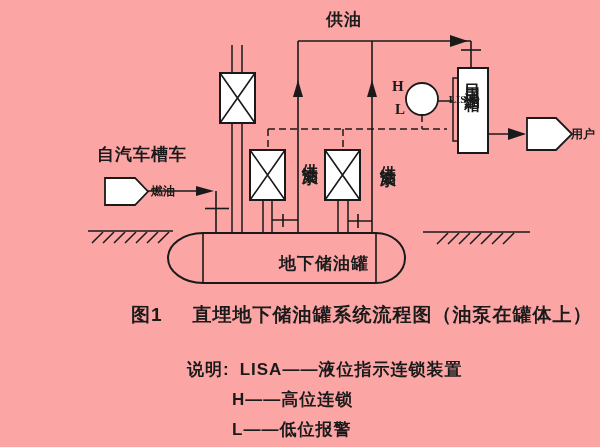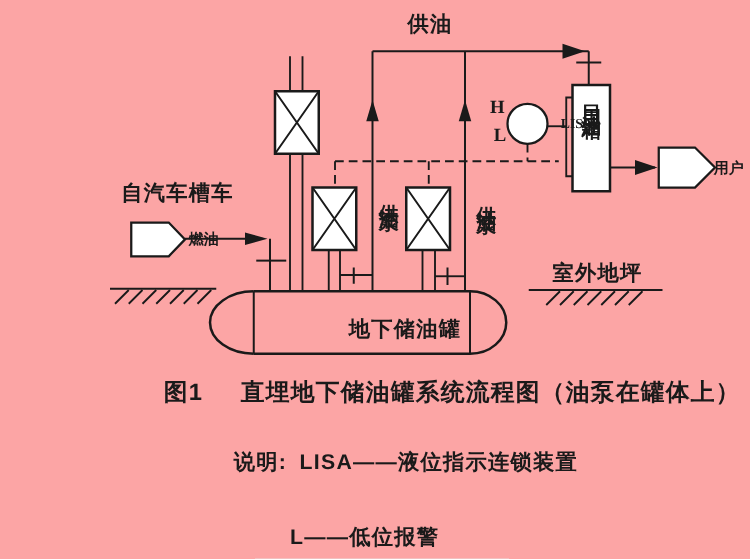--- a/index.html
+++ b/index.html
@@ -166,26 +166,26 @@
   <div class="lbl latin small center-box" style="left:406px; top:93px; width:33px; font-size:11px;">LISA</div>
 
   <div class="lbl vtext" style="left:464px; top:71px;">日用油箱</div>
 
   <div class="lbl vtext" style="left:302px; top:150px;">供油泵</div>
 
   <div class="lbl vtext" style="left:380px; top:152px;">供油泵</div>
 
   <div class="lbl small center-box" style="left:529px; top:128px; width:30px;">用户</div>
 
-  <div class="lbl cjk17" style="left:442px; top:210px;">室外地坪</div>
 
   <div class="lbl cjk17" style="left:279px; top:255px;">地下储油罐</div>
 
   <div class="lbl caption" style="left:131px; top:305px;">
     <span class="cap-no">图1</span><span>直埋地下储油罐系统流程图（油泵在罐体上）</span>
   </div>
 
   <div class="legend-line" style="left:187px; top:358px;">
     <span class="intro">说明:</span><span>LISA——液位指示连锁装置</span>
   </div>
+  <div class="legend-line" style="left:232px; top:388px;">H——高位连锁</div>
   <div class="legend-line" style="left:232px; top:418px;">L——低位报警</div>
 
 </div>
 
 </body></html>

